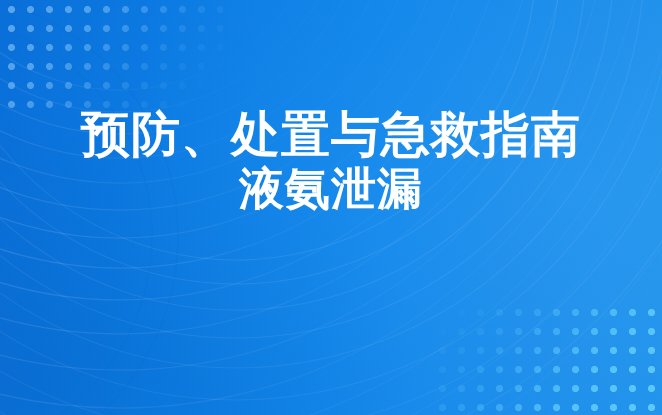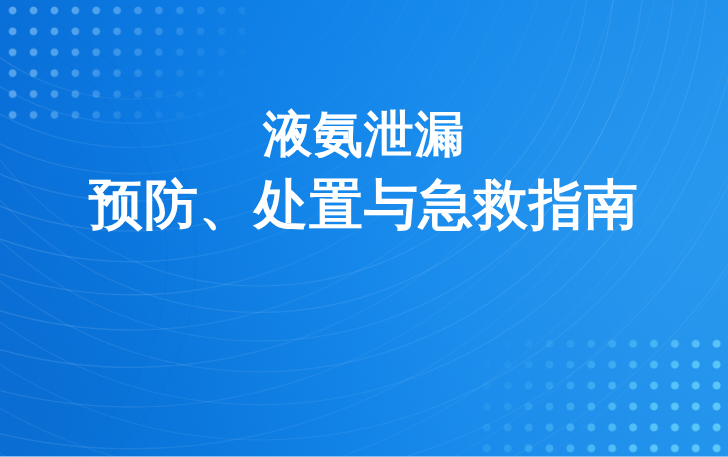--- a/index.html
+++ b/index.html
@@ -168,17 +168,17 @@
         <circle cx="-66" cy="236" r="218"></circle>
         <circle cx="-66" cy="236" r="244"></circle>
       </g>
     </svg>
   </div>
 
   <div class="dots dots-tl"></div>
   <div class="dots dots-br"></div>
 
   <div class="title-block">
+    <span class="title-line title-line-2">预防、处置与急救指南</span>
     <span class="title-line title-line-1">液氨泄漏</span>
-    <span class="title-line title-line-2">预防、处置与急救指南</span>
   </div>
 
 </div>
 
 </body></html>

